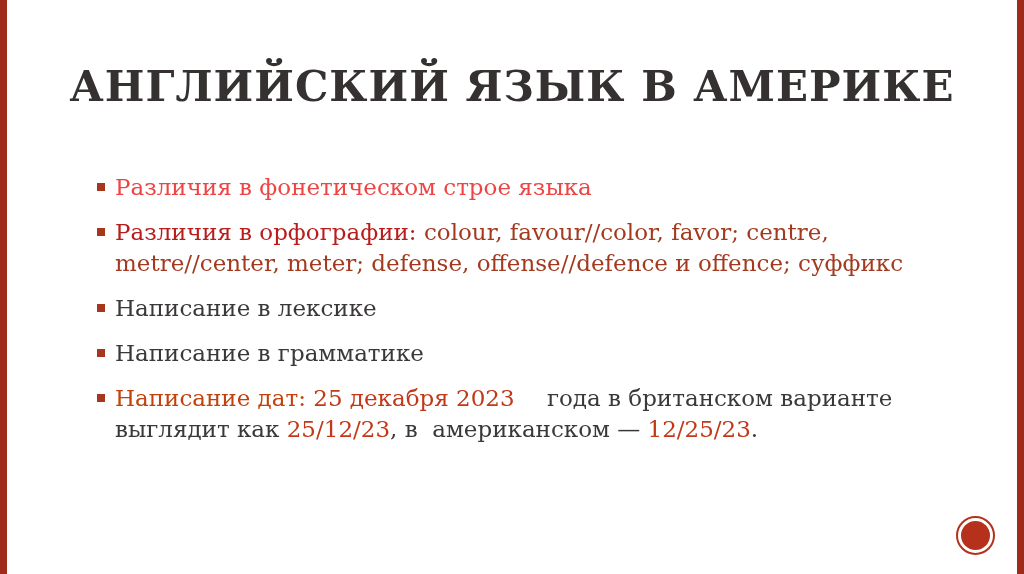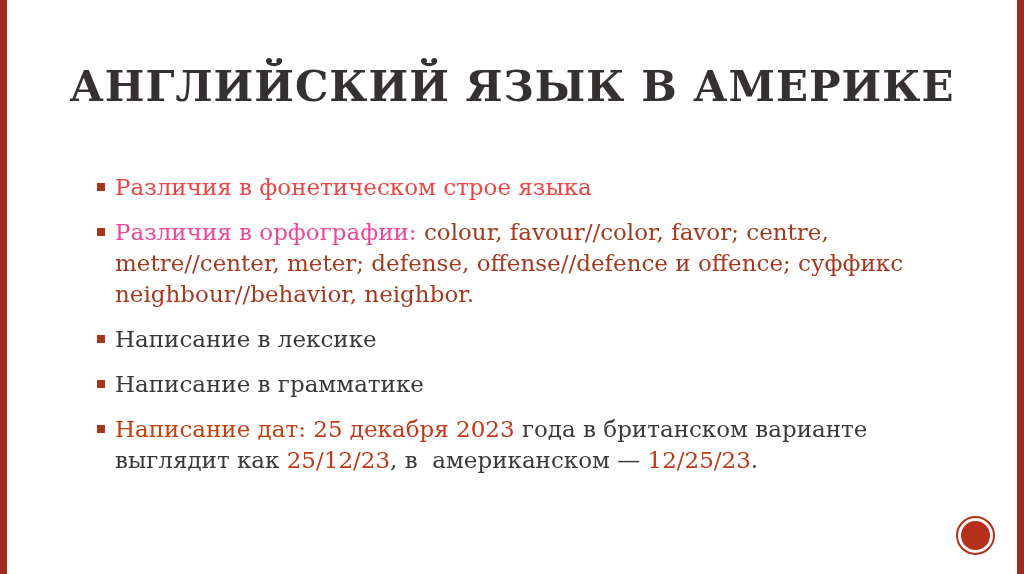--- a/index.html
+++ b/index.html
@@ -45,35 +45,34 @@
 
   <h1 class="title" style="color: rgb(52, 49, 48);">АНГЛИЙСКИЙ ЯЗЫК В АМЕРИКЕ</h1>
 
   <ul class="bullets" id="bullet-list">
       <li class="bullet-item" style="color: rgb(59, 56, 56);">
         <span class="bullet-square" style="background: rgb(166, 55, 29);"></span>
         <div class="line"><span class="run run-dark" style="color: #ef4444;">Различия в фонетическом строе языка</span></div>
       </li>
       <li class="bullet-item" style="color: rgb(59, 56, 56);">
         <span class="bullet-square" style="background: rgb(166, 55, 29);"></span>
-        <div class="line"><span class="run run-dark" style="color: #ec4899;">Различия в орфографии: </span><span class="run run-red" style="color: rgb(163, 58, 31);">colour, favour//color, favor; centre,</span></div>
+        <div class="line"><span class="run run-dark" style="color: #b91c1c;">Различия в орфографии: </span><span class="run run-red" style="color: rgb(163, 58, 31);">colour, favour//color, favor; centre,</span></div>
         <div class="line"><span class="run run-red" style="color: rgb(163, 58, 31);">metre//center, meter; defense, offense//defence и offence; суффикс</span></div>
-        <div class="line"><span class="run run-red" style="color: rgb(163, 58, 31);">neighbour//behavior, neighbor.</span></div>
       </li>
       <li class="bullet-item" style="color: rgb(59, 56, 56);">
         <span class="bullet-square" style="background: rgb(166, 55, 29);"></span>
         <div class="line"><span class="run run-dark" style="color: rgb(59, 56, 56);">Написание в лексике</span></div>
       </li>
       <li class="bullet-item" style="color: rgb(59, 56, 56);">
         <span class="bullet-square" style="background: rgb(166, 55, 29);"></span>
         <div class="line"><span class="run run-dark" style="color: rgb(59, 56, 56);">Написание в грамматике</span></div>
       </li>
       <li class="bullet-item" style="color: rgb(59, 56, 56);">
         <span class="bullet-square" style="background: rgb(166, 55, 29);"></span>
-        <div class="line"><span class="run run-dark" style="color: #c2410c;">Написание дат: </span><span class="run run-date" style="color: rgb(194, 57, 26);">25 декабря 2023</span><span class="run run-dark" style="color: rgb(59, 56, 56);"> года в британском варианте</span></div>
+        <div class="line"><span class="run run-dark" style="color: #c2410c;">Написание дат: </span><span class="run run-date" style="color: rgb(194, 57, 26);">25 декабря 2023</span><span class="run run-dark" style="color: rgb(59, 56, 56); margin-left: 25px;"> года в британском варианте</span></div>
         <div class="line"><span class="run run-dark" style="color: rgb(59, 56, 56);">выглядит как </span><span class="run run-date" style="color: rgb(194, 57, 26);">25/12/23</span><span class="run run-dark" style="color: rgb(59, 56, 56);">, в &nbsp;американском — </span><span class="run run-date" style="color: rgb(194, 57, 26);">12/25/23</span><span class="run run-dark" style="color: rgb(59, 56, 56);">.</span></div>
       </li>
     </ul>
 
   <div class="stamp" style="border-color: rgb(181, 49, 27);">
     <div class="stamp-inner" style="background: rgb(181, 49, 27);"></div>
   </div>
 </div>
 
 </body></html>

